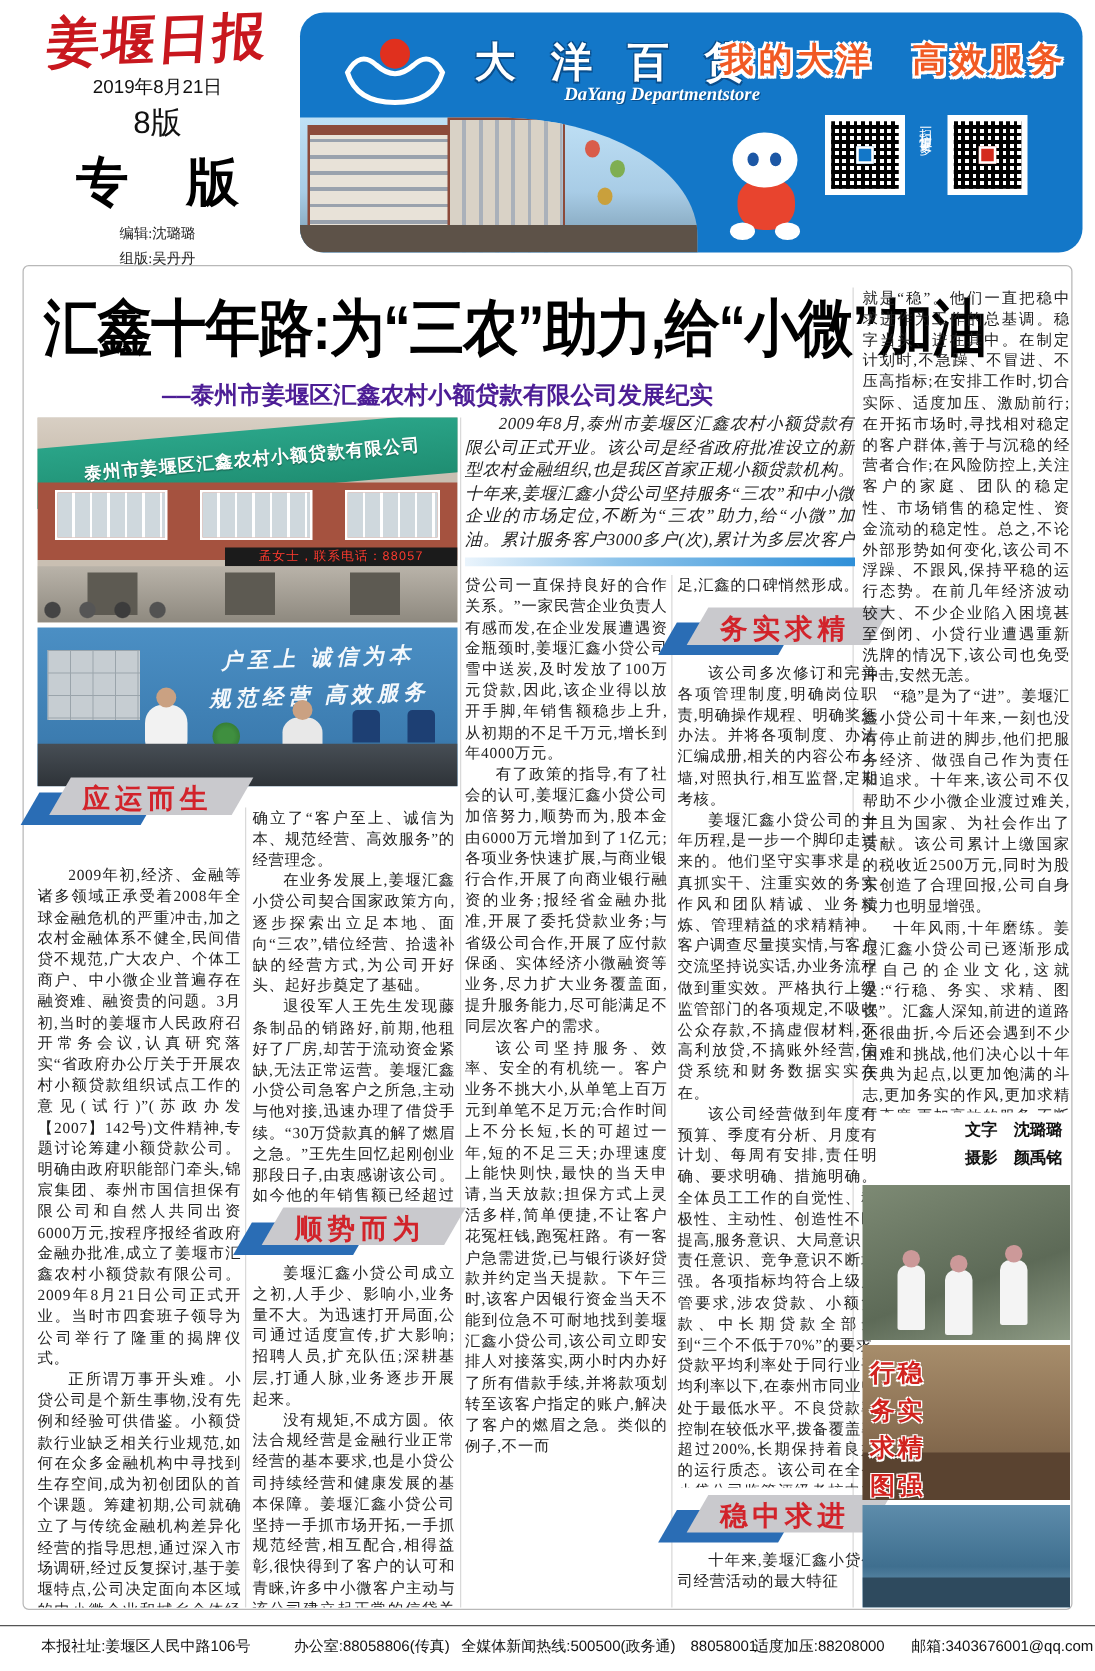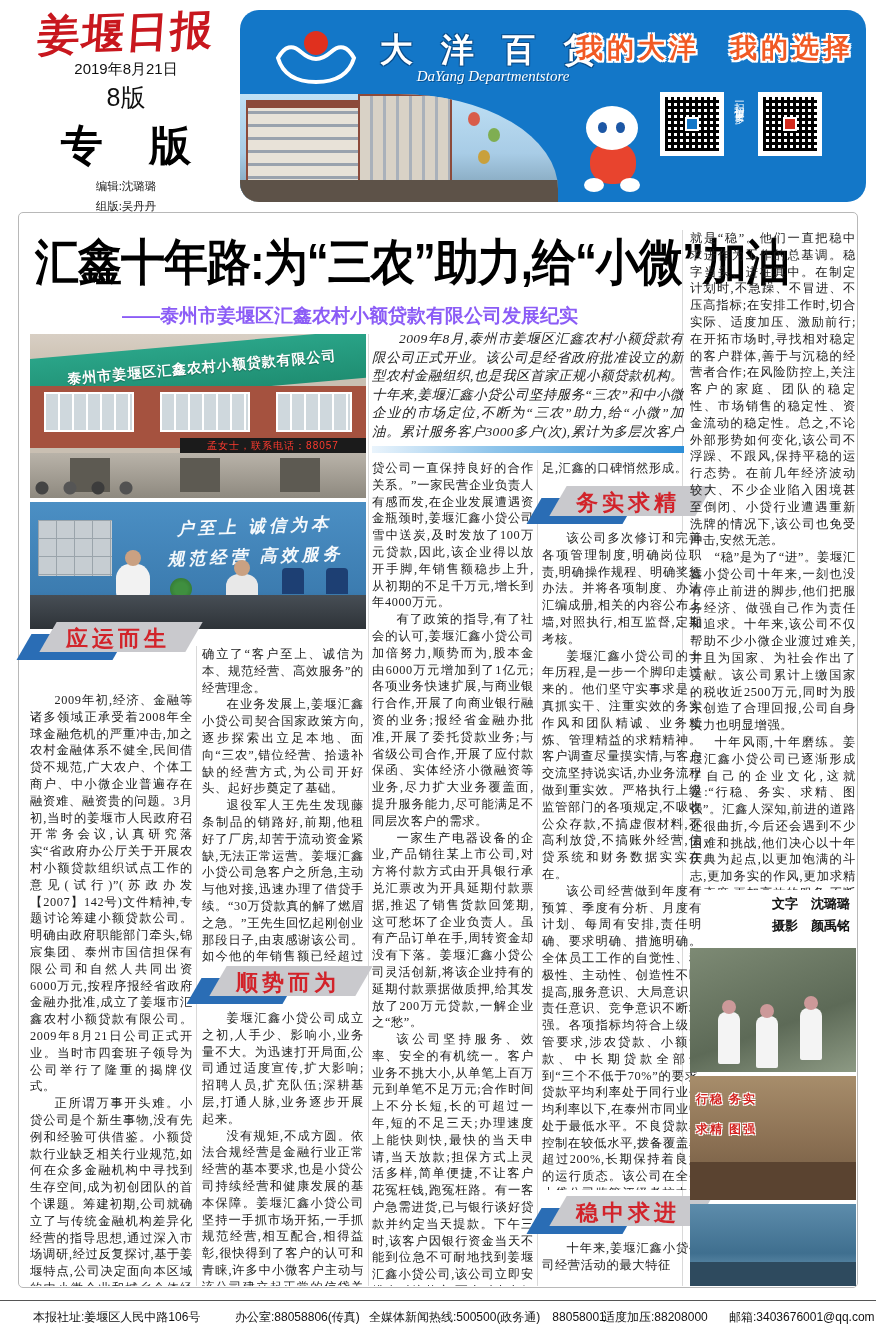--- a/index.html
+++ b/index.html
@@ -13,21 +13,21 @@
   .mh-date { margin-top:4px; font-size:15px; color:#111; font-family:"Liberation Sans",sans-serif; }
   .mh-pageno { margin-top:2px; font-size:25px; color:#111; font-family:"Liberation Sans",sans-serif; }
   .mh-edition { margin-top:4px; font-size:42px; font-weight:bold; letter-spacing:18px; padding-left:18px; color:#000; }
   .mh-editor,.mh-typesetter { margin-top:5px; font-size:11.5px; color:#222; }
 
   
   .ad { position:absolute; left:240px; top:10px; width:626px; height:192px; background:#1377c8; border-radius:19px; overflow:hidden; }
   .ad-logo { position:absolute; left:28px; top:18px; width:96px; height:66px; }
   .ad-name { position:absolute; left:138px; top:18px; width:230px; text-align:center; font-size:33px; font-weight:bold; color:#fff; letter-spacing:10px;
              text-shadow:1px 1px 0 #0a4e8c,-1px -1px 0 #0a4e8c,1px -1px 0 #0a4e8c,-1px 1px 0 #0a4e8c; }
-  .ad-name-en { position:absolute; left:138px; top:58px; width:230px; text-align:center; font-size:15px; font-style:italic; font-weight:normal; color:#fff;
+  .ad-name-en { position:absolute; left:138px; top:58px; width:230px; text-align:right; font-size:15px; font-style:italic; font-weight:bold; color:#fff;
              text-shadow:1px 1px 0 #0a4e8c; font-family:"Liberation Serif",serif; }
   .ad-photo { position:absolute; left:0; top:84px; width:318px; height:108px; border-top-right-radius:160px 95px;
               background:linear-gradient(180deg,#bfe0f5 0%,#a8cce6 55%,#7798ad 100%); overflow:hidden; }
   .bld1 { position:absolute; left:8px; top:14px; width:150px; height:94px; background:
           repeating-linear-gradient(0deg,#e8e2d8 0 10px,#9aa2ad 10px 13px),
           linear-gradient(#ded6ca,#cfc6ba); box-shadow:0 -6px 0 2px #8c4a3a; }
   .bld2 { position:absolute; left:120px; top:2px; width:90px; height:106px; background:
           repeating-linear-gradient(90deg,#d9d2c6 0 10px,#aab1ba 10px 13px); box-shadow:0 -5px 0 2px #8c4a3a; }
   .bld-base { position:absolute; left:0; bottom:0; width:100%; height:22px; background:#5d5248; }
   .balloon { position:absolute; width:12px; height:14px; border-radius:50%; }
@@ -56,21 +56,21 @@
   .deco-squares { display:flex; gap:7px; margin-left:178px; }
   .deco-squares i { width:11px; height:11px; background:#fff; display:block; }
   .deco-squares i:nth-child(8){opacity:.8} .deco-squares i:nth-child(9){opacity:.55} .deco-squares i:nth-child(10){opacity:.35}
   .ad-address { margin-left:24px; } .ad-phone { margin-left:42px; }
 
   
   .frame { position:absolute; left:18px; top:212px; width:840px; height:1076px; border:1px solid #b8b8b8; border-radius:5px; }
   .headline { position:absolute; left:35px; top:230px; width:626px; height:64px; font-size:44px; font-weight:900; color:#000;
               font-family:"Liberation Sans","DejaVu Sans",sans-serif; letter-spacing:-1px; white-space:nowrap; transform:scaleY(1.12); transform-origin:top; }
   .subhead { position:absolute; left:90px; top:303px; width:520px; text-align:center; font-size:19px; font-weight:bold;
-             font-family:Liberation Sans, sans-serif; color:#8b5cf6; }
+             font-family:Liberation Mono, monospace; color:#4c1d95; }
 
   
   .colrule { position:absolute; width:1px; background:#d9d9d9; }
   .body-text { position:absolute; font-size:12.3px; line-height:16.8px; letter-spacing:.6px; text-align:justify; overflow:hidden; color:#222; }
   .body-text p { text-indent:2em; }
   .body-text p.noindent { text-indent:0; }
 
   .intro { position:absolute; left:372px; top:330px; width:312px; height:112px; overflow:hidden; font-size:13.5px; line-height:18.6px;
            font-style:italic; color:#222; text-align:justify; letter-spacing:.4px; }
   .intro p { text-indent:2em; }
@@ -115,21 +115,21 @@
   .ph-plant { position:absolute; left:140px; top:76px; width:22px; height:22px; background:radial-gradient(circle,#3f8f3f 40%,#2e6e2e); border-radius:50%; }
   .ph-chair { position:absolute; width:22px; height:26px; background:#1d3f73; border-radius:4px 4px 0 0; }
   .c1{ left:252px; top:66px; } .c2{ left:296px; top:66px; }
 
   
   .ph-a { left:690px; top:948px; width:166px; height:124px; background:linear-gradient(160deg,#7d8a74,#5d6a57 60%,#8d9a84); }
   .ph-a .fg { position:absolute; bottom:8px; width:22px; height:52px; background:#f4f4f4; border-radius:8px 8px 2px 2px; }
   .ph-a .fg::before { content:""; position:absolute; left:50%; top:-12px; transform:translateX(-50%); width:14px; height:14px; border-radius:50%; background:#c99; }
   .ph-b { left:690px; top:1076px; width:166px; height:124px; background:linear-gradient(180deg,#a78d6b,#8a6f52 55%,#6e573f); }
   .ph-b .table { position:absolute; left:0; bottom:0; width:100%; height:38px; background:#5a4330; }
-  .ph-overlay { position:absolute; left:6px; top:8px; width:64px; color:#d2231f; font-weight:bold; font-size:12px; line-height:30px;
+  .ph-overlay { position:absolute; left:6px; top:8px; width:64px; color:#d2231f; font-weight:bold; font-size:20px; line-height:30px;
                 letter-spacing:2px; text-shadow:1px 1px 0 #fff,-1px -1px 0 #fff,1px -1px 0 #fff,-1px 1px 0 #fff; }
   .ph-c { left:690px; top:1204px; width:166px; height:82px; background:linear-gradient(180deg,#5d8cab,#3f6f8f 60%,#7fa9c4); }
   .ph-c .counter { position:absolute; left:0; bottom:0; width:100%; height:24px; background:#2e4a5e; }
 
   .byline { position:absolute; left:690px; top:893px; width:160px; text-align:right; font-size:13px; font-weight:bold; line-height:22px; color:#111; }
 
   
   .footer-rule { position:absolute; left:0; top:1300px; width:876px; height:1px; background:#555; }
   .footer { position:absolute; left:0; top:1309px; width:876px; height:24px; font-size:12px; color:#111;
             font-family:"Liberation Sans",sans-serif; }
@@ -162,21 +162,21 @@
     <div class="ad-photo">
       <div class="bld1"></div>
         <div class="bld2"></div>
       <div class="balloon b1"></div>
         <div class="balloon b2"></div>
         <div class="balloon b3"></div>
       <div class="bld-base"></div>
     </div>
     <div class="ad-slogan">
       <span>我的大洋</span>
-      <span>我的选择</span>
+      <span>高效服务</span>
     </div>
     <div class="mascot">
       <div class="body"></div>
         <div class="head"></div>
       <div class="eye e1"></div>
         <div class="eye e2"></div>
       <div class="foot f1"></div>
         <div class="foot f2"></div>
     </div>
     <div class="qr qr1">
@@ -257,21 +257,20 @@
     <div class="sh-text">顺势而为</div>
   </div>
   <div class="body-text" style="left:202px; top:1010px; width:162px; height:276px;">
     <p>姜堰汇鑫小贷公司成立之初,人手少、影响小,业务量不大。为迅速打开局面,公司通过适度宣传,扩大影响;招聘人员,扩充队伍;深耕基层,打通人脉,业务逐步开展起来。</p>
     <p>没有规矩,不成方圆。依法合规经营是金融行业正常经营的基本要求,也是小贷公司持续经营和健康发展的基本保障。姜堰汇鑫小贷公司坚持一手抓市场开拓,一手抓规范经营,相互配合,相得益彰,很快得到了客户的认可和青睐,许多中小微客户主动与该公司建立起正常的信贷关系。“我公司与姜堰汇鑫小</p>
   </div>
 
   <div class="body-text" style="left:372px; top:460px; width:162px; height:826px;">
     <p class="noindent">贷公司一直保持良好的合作关系。”一家民营企业负责人有感而发,在企业发展遭遇资金瓶颈时,姜堰汇鑫小贷公司雪中送炭,及时发放了100万元贷款,因此,该企业得以放开手脚,年销售额稳步上升,从初期的不足千万元,增长到年4000万元。</p>
     <p>有了政策的指导,有了社会的认可,姜堰汇鑫小贷公司加倍努力,顺势而为,股本金由6000万元增加到了1亿元;各项业务快速扩展,与商业银行合作,开展了向商业银行融资的业务;报经省金融办批准,开展了委托贷款业务;与省级公司合作,开展了应付款保函、实体经济小微融资等业务,尽力扩大业务覆盖面,提升服务能力,尽可能满足不同层次客户的需求。</p>
-    <p>一家生产电器设备的企业,产品销往某上市公司,对方将付款方式由开具银行承兑汇票改为开具延期付款票据,推迟了销售货款回笼期,这可愁坏了企业负责人。虽有产品订单在手,周转资金却没有下落。姜堰汇鑫小贷公司灵活创新,将该企业持有的延期付款票据做质押,给其发放了200万元贷款,一解企业之“愁”。</p>
     <p>该公司坚持服务、效率、安全的有机统一。客户业务不挑大小,从单笔上百万元到单笔不足万元;合作时间上不分长短,长的可超过一年,短的不足三天;办理速度上能快则快,最快的当天申请,当天放款;担保方式上灵活多样,简单便捷,不让客户花冤枉钱,跑冤枉路。有一客户急需进货,已与银行谈好贷款并约定当天提款。下午三时,该客户因银行资金当天不能到位急不可耐地找到姜堰汇鑫小贷公司,该公司立即安排人对接落实,两小时内办好了所有借款手续,并将款项划转至该客户指定的账户,解决了客户的燃眉之急。类似的例子,不一而</p>
   </div>
 
   <div class="body-text" style="left:542px; top:460px; width:160px; height:18px;">
     <p class="noindent">足,汇鑫的口碑悄然形成。</p>
   </div>
   <div class="sechead" style="left:542px; top:486px;">
     <div class="sh-blue"></div>
       <div class="sh-gray"></div>
     <div class="sh-text">务实求精</div>

